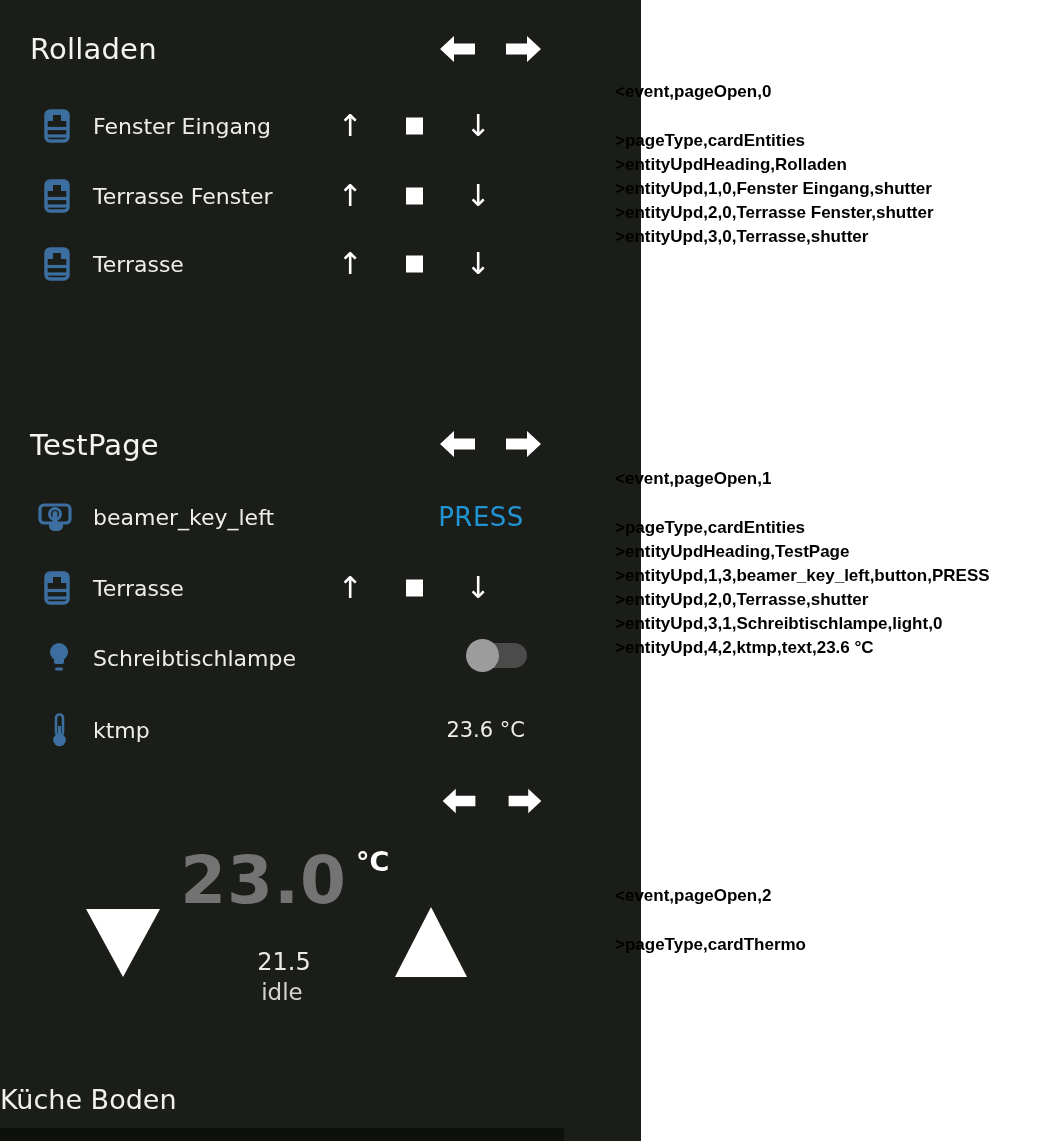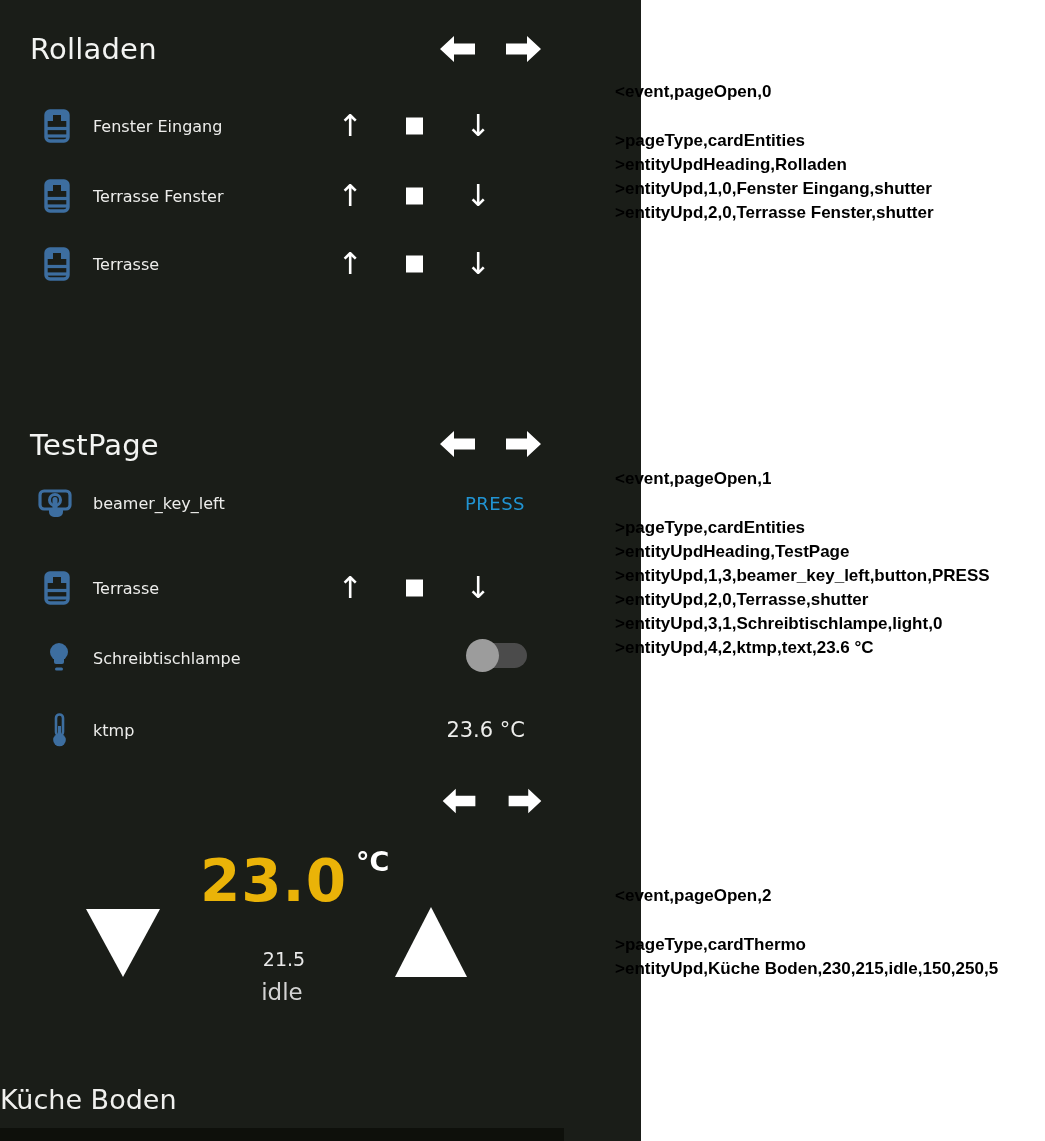--- a/index.html
+++ b/index.html
@@ -13,45 +13,45 @@
 
   .heading { position:absolute; left:30px; font-size:29px; line-height:38px; color:#f3f4f2;
              letter-spacing:0.2px; white-space:nowrap; }
 
   .nav-arrow { position:absolute; width:36px; height:30px; }
   .nav-arrow svg { display:block; width:100%; height:100%; }
 
   .row { position:absolute; left:0; width:564px; height:40px; }
   .row .ent-icon { position:absolute; }
   .row .label { position:absolute; left:93px; top:50%; transform:translateY(-50%);
-                font-size:16px; color:#ededeb; white-space:nowrap; }
+                font-size:22px; color:#ededeb; white-space:nowrap; }
   .ctl { position:absolute; top:50%; transform:translateY(-50%); width:30px; text-align:center;
          color:#ffffff; font-size:30px; line-height:30px; cursor:default; }
   .ctl.up   { left:335px; }
   .ctl.down { left:463px; }
   .stop-sq  { position:absolute; left:406px; top:50%; transform:translateY(-50%);
               width:17px; height:17px; background:#ffffff; }
 
   .press { position:absolute; left:437px; width:88px; top:50%; transform:translateY(-50%);
-           text-align:right; color:#2194d3; font-size:18px; letter-spacing:0.5px; }
+           text-align:center; color:#2194d3; font-size:26px; letter-spacing:0.5px; }
 
   .value-text { position:absolute; left:415px; width:110px; top:50%; transform:translateY(-50%);
                 text-align:right; color:#ededeb; font-size:21px; white-space:nowrap; }
 
   .toggle { position:absolute; left:470px; top:5px; width:57px; height:25px; border-radius:13px;
             background:#4b4b4b; }
   .toggle .knob { position:absolute; left:-4px; top:-4px; width:33px; height:33px;
                   border-radius:50%; background:#9c9c9c; }
 
   
   .temp-big { position:absolute; left:127px; top:845px; width:220px; text-align:right;
-              font-size:58px; line-height:72px; font-weight:bold; color:#eab308; letter-spacing:1px; }
+              font-size:66px; line-height:72px; font-weight:bold; color:#737373; letter-spacing:1px; }
   .temp-unit { position:absolute; left:356px; top:846px; font-size:27px; font-weight:bold; color:#ffffff; }
   .temp-target { position:absolute; left:184px; top:948px; width:200px; text-align:center;
-                 font-size:19px; color:#e9e9e9; }
+                 font-size:24px; color:#e9e9e9; }
   .temp-state { position:absolute; left:182px; top:979px; width:200px; text-align:center;
                 font-size:23px; color:#d3d3d3; }
   .tri { position:absolute; width:0; height:0; }
   .tri.down-tri { left:86px;  top:909px; border-left:37px solid transparent;
                   border-right:37px solid transparent; border-top:68px solid #ffffff; }
   .tri.up-tri   { left:395px; top:907px; border-left:36px solid transparent;
                   border-right:36px solid transparent; border-bottom:70px solid #ffffff; }
   .thermo-title { position:absolute; left:0; top:1084px; width:544px; text-align:left;
                   font-size:27px; color:#f0f0ee; }
 
@@ -136,21 +136,21 @@
       <span><svg viewBox="0 0 36 30" width="36" height="30">
             <polygon points="0,15 14,2 14,9.5 35,9.5 35,20.5 14,20.5 14,28" fill="#ffffff"></polygon>
           </svg></span>
     </div>
     <div class="nav-arrow" style="left:505px; top:429px">
       <span><svg viewBox="0 0 36 30" width="36" height="30">
             <polygon points="36,15 22,2 22,9.5 1,9.5 1,20.5 22,20.5 22,28" fill="#ffffff"></polygon>
           </svg></span>
     </div>
 
-    <div class="row" style="top:483px">
+    <div class="row" style="top:497px">
       <span class="ent-icon" style="left:38px; top:5px">
         <svg viewBox="0 0 34 30" width="34" height="30">
             <rect x="2" y="3" width="30" height="18" rx="4" fill="none" stroke="#3d6ea0" stroke-width="3.2"></rect>
             <circle cx="17" cy="12" r="5.5" fill="none" stroke="#3d6ea0" stroke-width="3"></circle>
             <path d="M14.5 11.5 a2.5 2.5 0 0 1 5 0 V20 h3 a2.5 2.5 0 0 1 2.5 2.5 V24 a5 5 0 0 1 -5 5 h-4 a5 5 0 0 1 -5 -5 v-3 h3.5 z" fill="#3d6ea0"></path>
           </svg>
       </span>
       <span class="label">beamer_key_left</span>
       <span class="press">PRESS</span>
     </div>
@@ -223,37 +223,37 @@
 
   <div class="protocol">
 
     <div class="pblock" style="top:80px">
       <div class="pline">&lt;event,pageOpen,0</div>
       <div class="plines">
         <div class="pline">&gt;pageType,cardEntities</div>
         <div class="pline">&gt;entityUpdHeading,Rolladen</div>
         <div class="pline">&gt;entityUpd,1,0,Fenster Eingang,shutter</div>
         <div class="pline">&gt;entityUpd,2,0,Terrasse Fenster,shutter</div>
+        <div class="pline">&gt;entityUpd,3,0,Terrasse,shutter</div>
       </div>
     </div>
 
     <div class="pblock" style="top:467px">
       <div class="pline">&lt;event,pageOpen,1</div>
       <div class="plines">
         <div class="pline">&gt;pageType,cardEntities</div>
         <div class="pline">&gt;entityUpdHeading,TestPage</div>
         <div class="pline">&gt;entityUpd,1,3,beamer_key_left,button,PRESS</div>
         <div class="pline">&gt;entityUpd,2,0,Terrasse,shutter</div>
         <div class="pline">&gt;entityUpd,3,1,Schreibtischlampe,light,0</div>
         <div class="pline">&gt;entityUpd,4,2,ktmp,text,23.6 °C</div>
       </div>
     </div>
 
     <div class="pblock" style="top:884px">
       <div class="pline">&lt;event,pageOpen,2</div>
       <div class="plines">
         <div class="pline">&gt;pageType,cardThermo</div>
-        <div class="pline">&gt;entityUpd,Küche Boden,230,215,idle,150,250,5</div>
       </div>
     </div>
 
   </div>
 </div>
 
 </body></html>

